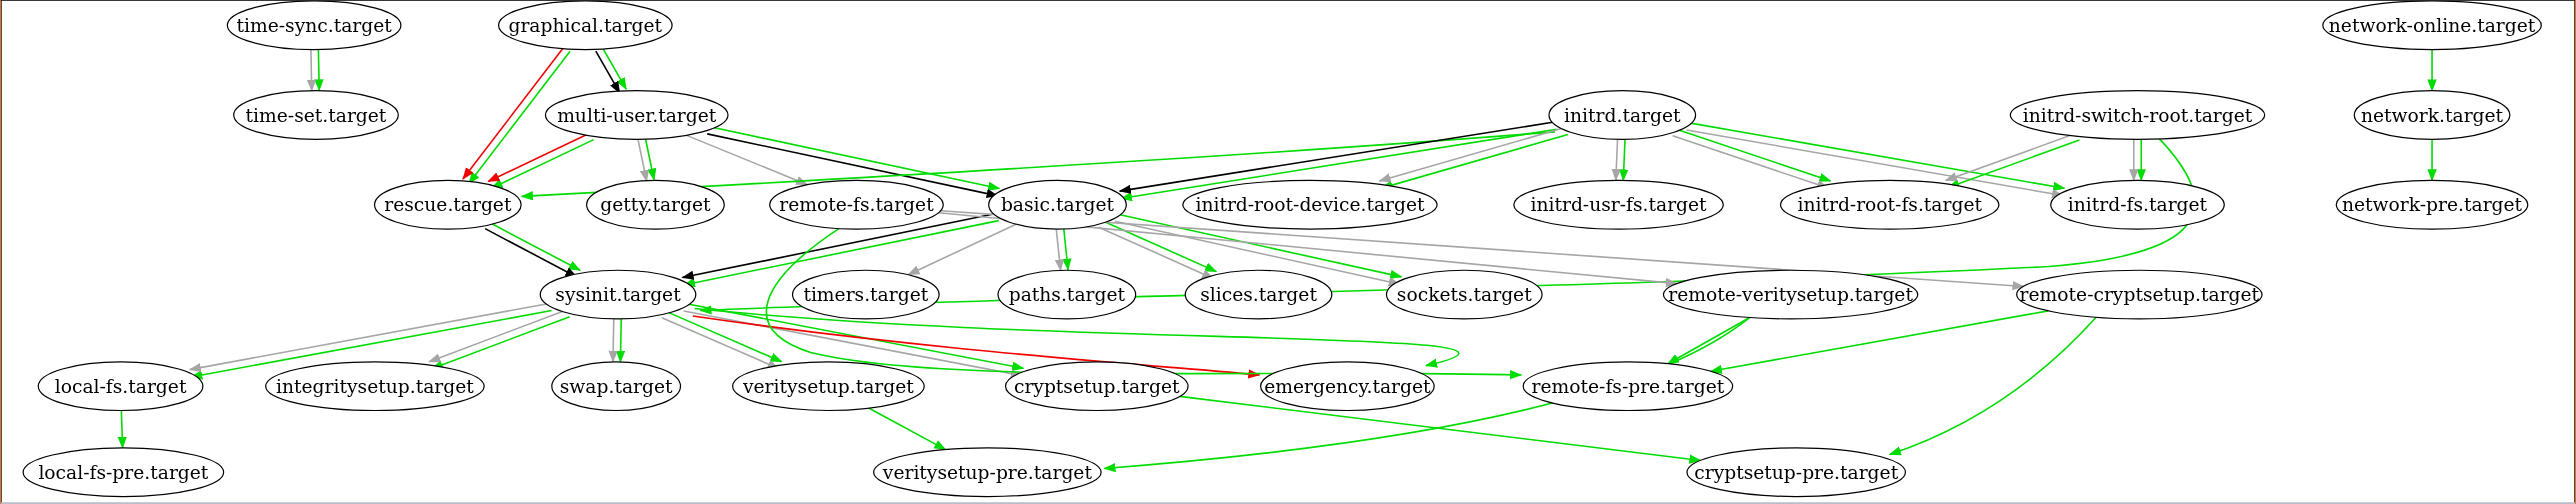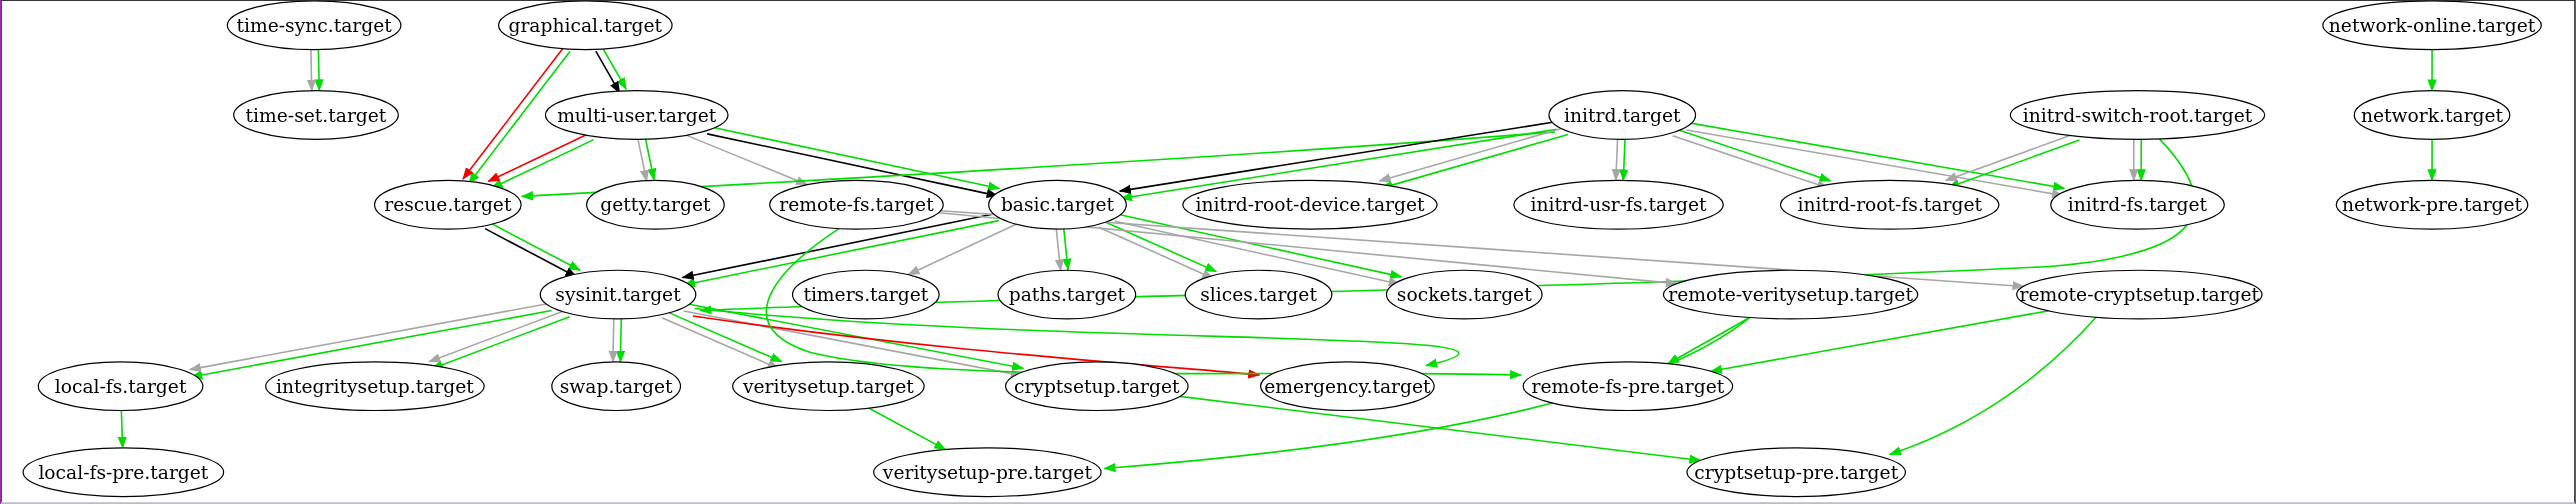--- a/index.html
+++ b/index.html
@@ -1,17 +1,17 @@
 <!DOCTYPE html>
 <html style="font-size:15px"><head>
 <meta charset="utf-8">
 <title>systemd target dependency graph</title>
 <style>
   html,body{margin:0;padding:0;background:#ffffff;}
-  .graph-wrap{position:relative;width:2576px;height:504px;background:#a21caf;overflow:hidden;}
+  .graph-wrap{position:relative;width:2576px;height:504px;background:#f97316;overflow:hidden;}
   svg{display:block;}
   text{font-family:"DejaVu Serif","Liberation Serif",serif;fill:#000;}
 </style>
 </head>
 <body>
 
 <div class="graph-wrap">
   <svg id="graph" xmlns="http://www.w3.org/2000/svg" width="2576" height="504" viewBox="0 0 2753 539">
       <rect x="0" y="0" width="2753" height="539" fill="#ffffff"></rect>
       <defs>

